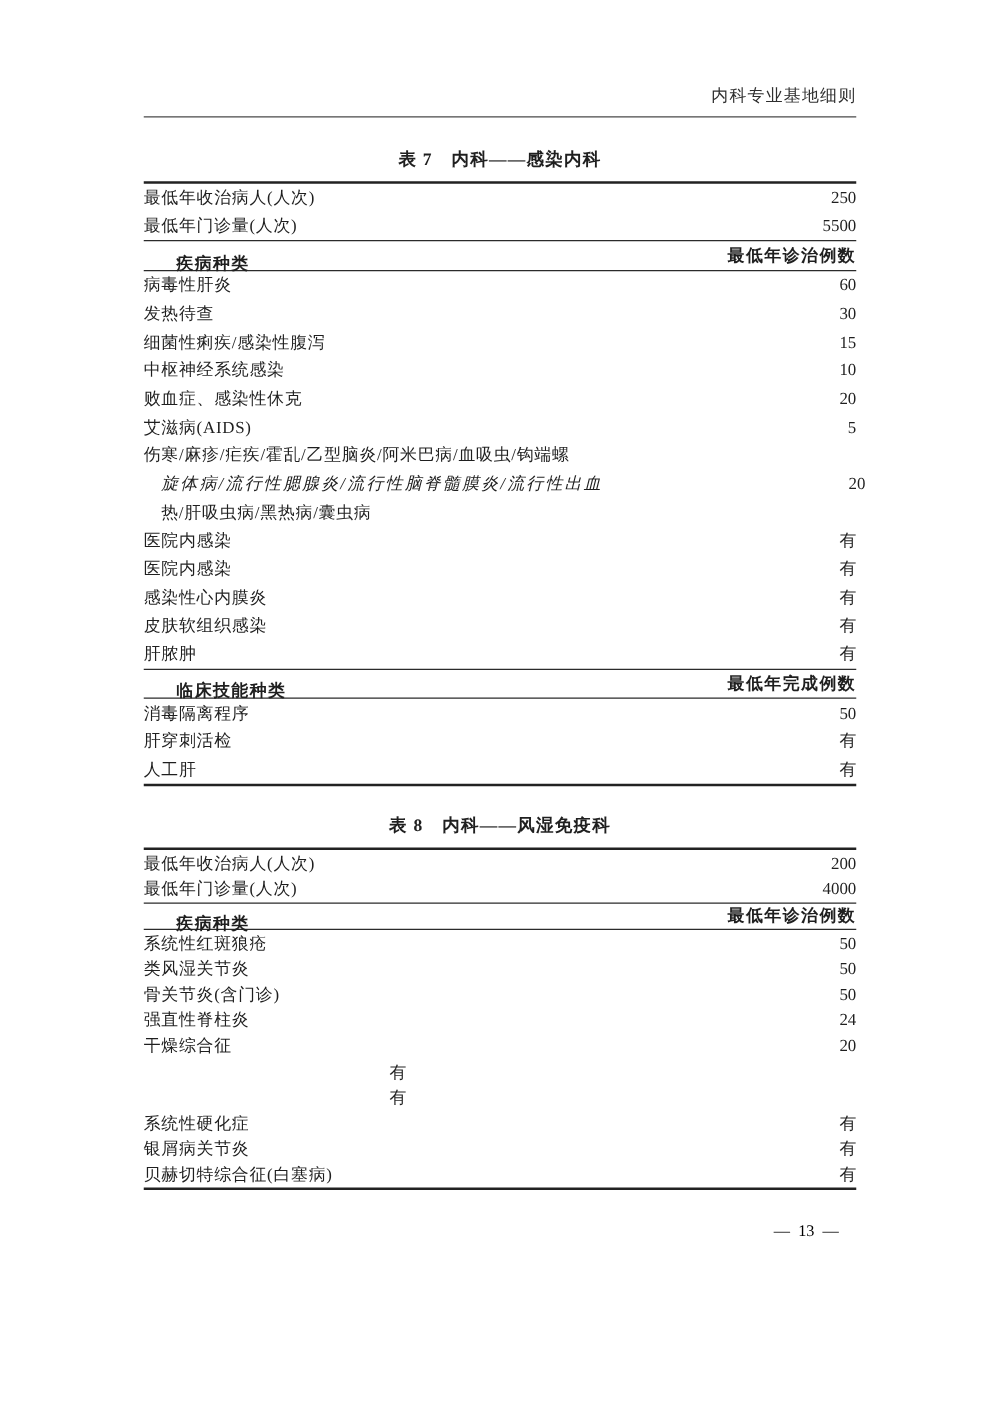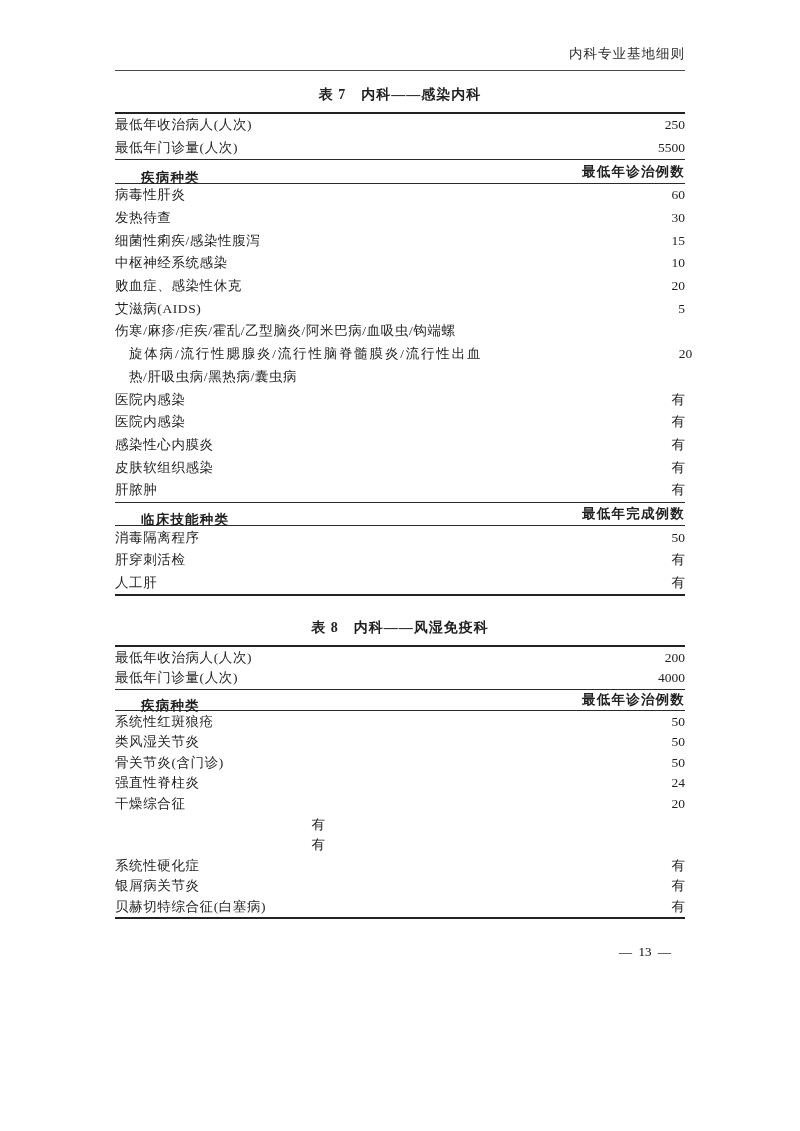--- a/index.html
+++ b/index.html
@@ -5,36 +5,36 @@
   html,body{margin:0;padding:0;}
   body{
     width:800px;height:1131px;overflow:hidden;background:#ffffff;
     font-family:"Liberation Serif","DejaVu Serif",serif;
     color:#1f1f1f;
     -webkit-font-smoothing:antialiased;
   }
   .content{
     margin-left:115px;
     width:570px;
-    padding-top:45px;
+    padding-top:68px;
   }
   .running-header{
     text-align:right;
     font-size:13.5px;
     letter-spacing:1px;
     color:#2e2e2e;
     padding-bottom:7px;
     border-bottom:1.6px solid #4a4a4a;
   }
   .caption{
     text-align:center;
     font-weight:bold;
     font-size:14px;
     letter-spacing:1px;
-    margin-top:15px;
+    margin-top:25px;
     margin-bottom:8px;
   }
   .caption.second{margin-top:23px;}
   .table{
     border-top:2.2px solid #222;
     border-bottom:2.2px solid #222;
     font-size:13.5px;
   }
   .t7{--rh:22.7px;}
   .t8{--rh:20.6px;}
@@ -54,21 +54,21 @@
   .val{
     flex:0 0 210px;
     width:210px;
     text-align:right;
   }
   .row.head{font-weight:bold;}
   .row.head .lab{padding-left:26px;letter-spacing:1.2px;margin-top:12px;}
   .row.head .val{letter-spacing:1.2px;font-family:Liberation Mono, monospace;}
   .line{height:var(--rh);line-height:var(--rh);}
   .line.cont{padding-left:14px;}
-  .line.just{letter-spacing:1.8px;}
+  .line.just{letter-spacing:1.8px;font-style:italic;}
   .footer{
     text-align:right;
     padding-right:14px;
     margin-top:9px;
     font-size:13px;
     color:#000000;
     white-space:pre;
   }
 </style>
 </head>

